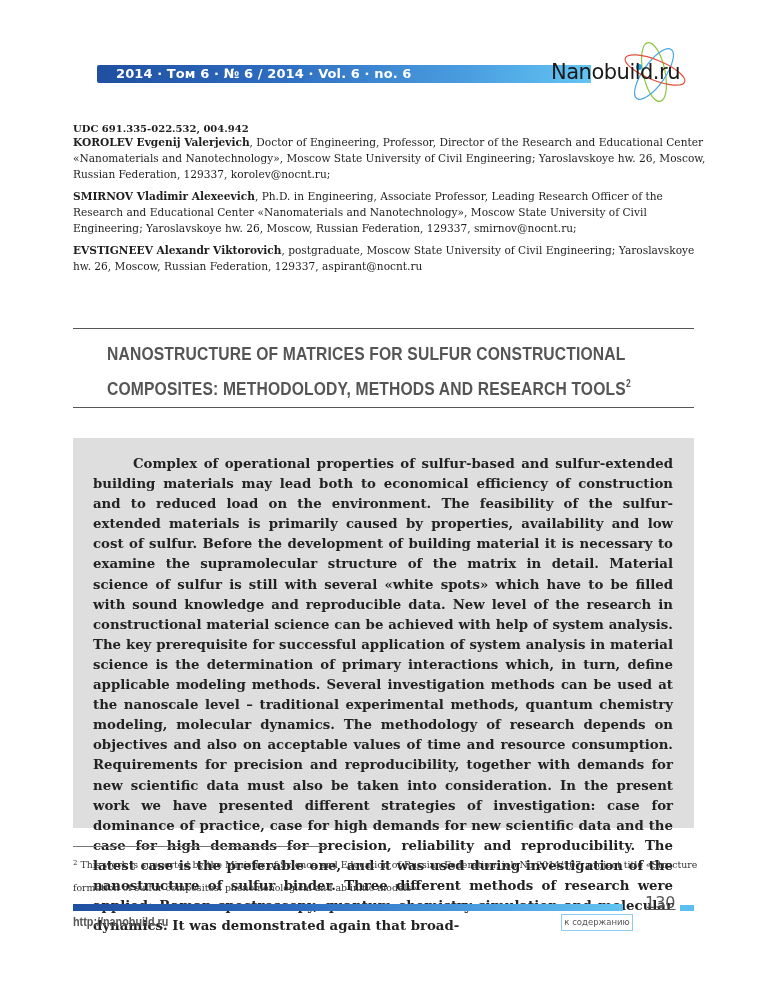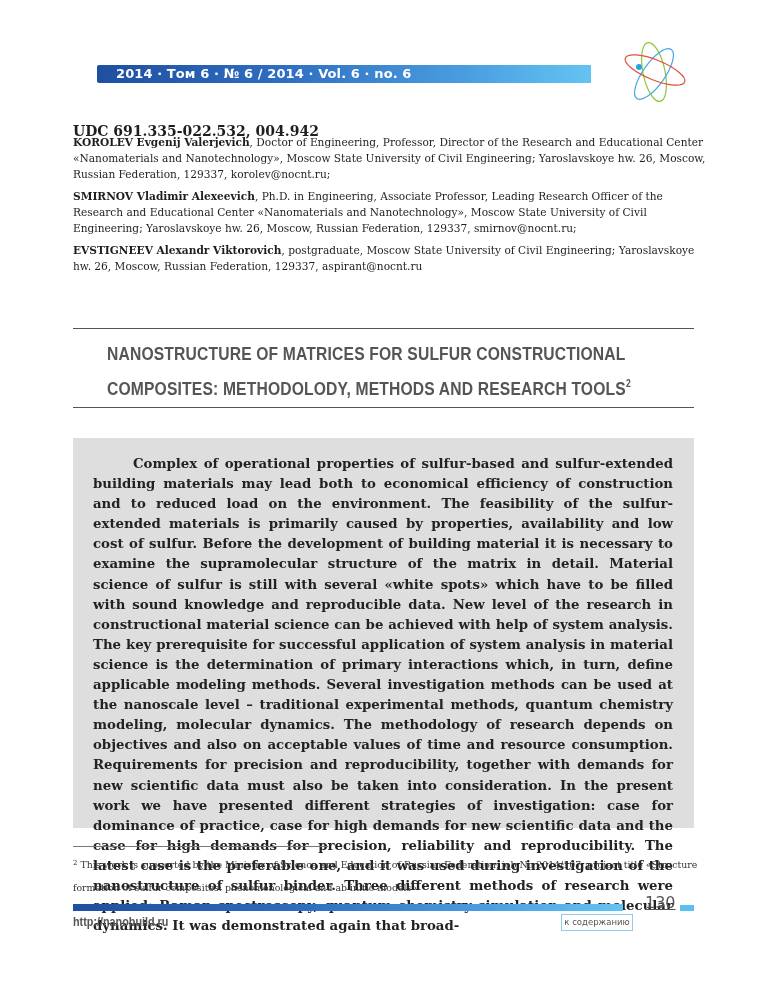--- a/index.html
+++ b/index.html
@@ -16,21 +16,21 @@
       position: absolute; left: 19px; top: 0; line-height: 18px; height: 18px;
       font-family: "DejaVu Sans", sans-serif; font-weight: bold; font-size: 13px; color: #ffffff; letter-spacing: 0.1px; white-space: nowrap;
     }
     .logo-wrap { position: absolute; left: 551px; top: 38px; width: 160px; height: 64px; }
     .logo-text {
       position: absolute; left: 0; top: 22px; font-family: "DejaVu Sans", sans-serif; font-size: 21px; color: #1a1a1a; letter-spacing: -0.5px; white-space: nowrap;
     }
     .logo-atom { position: absolute; left: 48px; top: 0; width: 110px; height: 64px; }
 
     
-    .udc { position: absolute; left: 73px; top: 123px; font-size: 14px; font-weight: bold; white-space: nowrap; }
+    .udc { position: absolute; left: 73px; top: 123px; font-size: 10px; font-weight: bold; white-space: nowrap; }
 
     
     .authors { position: absolute; left: 73px; top: 134px; width: 640px; font-size: 10.6px; line-height: 16px; }
     .author { margin: 0 0 6px 0; }
     .author b { font-weight: bold; }
 
     
     .rule { position: absolute; left: 73px; width: 621px; height: 1px; background: #555; }
     .rule.top { top: 328px; }
     .rule.bottom { top: 407px; }
@@ -75,20 +75,21 @@
   <span class="header-band-text">2014 · Том 6 · № 6 / 2014 · Vol. 6 · no. 6</span>
 </div>
 
 <div class="logo-wrap">
   <svg class="logo-atom" viewBox="0 0 110 64">
     <ellipse cx="55" cy="34" rx="11" ry="30" fill="none" stroke="#8cc63f" stroke-width="1.2" transform="rotate(-12 55 34)"></ellipse>
     <ellipse cx="55" cy="36" rx="11" ry="30" fill="none" stroke="#4aa8e0" stroke-width="1.2" transform="rotate(35 55 36)"></ellipse>
     <ellipse cx="56" cy="32" rx="32" ry="10" fill="none" stroke="#e0503c" stroke-width="1.2" transform="rotate(22 56 32)"></ellipse>
     <circle cx="40" cy="29" r="3" fill="#29a3e0"></circle>
   </svg>
+  <span class="logo-text">Nanobuild.ru</span>
 </div>
 
 <div class="udc">UDC 691.335-022.532, 004.942</div>
 
 <div class="authors">
   <p class="author"><b>KOROLEV Evgenij Valerjevich</b><span>, Doctor of Engineering, Professor, Director of the Research and Educational Center «Nanomaterials and Nanotechnology», Moscow State University of Civil Engineering; Yaroslavskoye hw. 26, Moscow, Russian Federation, 129337, korolev@nocnt.ru;</span></p>
   <p class="author"><b>SMIRNOV Vladimir Alexeevich</b><span>, Ph.D. in Engineering, Associate Professor, Leading Research Officer of the Research and Educational Center «Nanomaterials and Nanotechnology», Moscow State University of Civil Engineering; Yaroslavskoye hw. 26, Moscow, Russian Federation, 129337, smirnov@nocnt.ru;</span></p>
   <p class="author"><b>EVSTIGNEEV Alexandr Viktorovich</b><span>, postgraduate, Moscow State University of Civil Engineering; Yaroslavskoye hw. 26, Moscow, Russian Federation, 129337, aspirant@nocnt.ru</span></p>
 </div>
 

